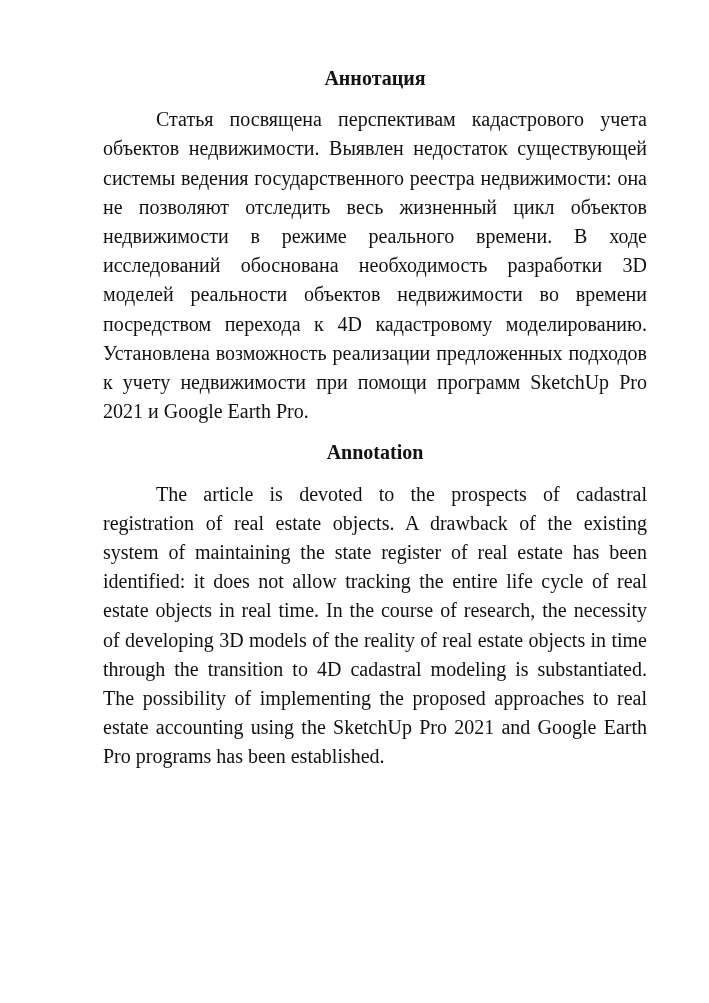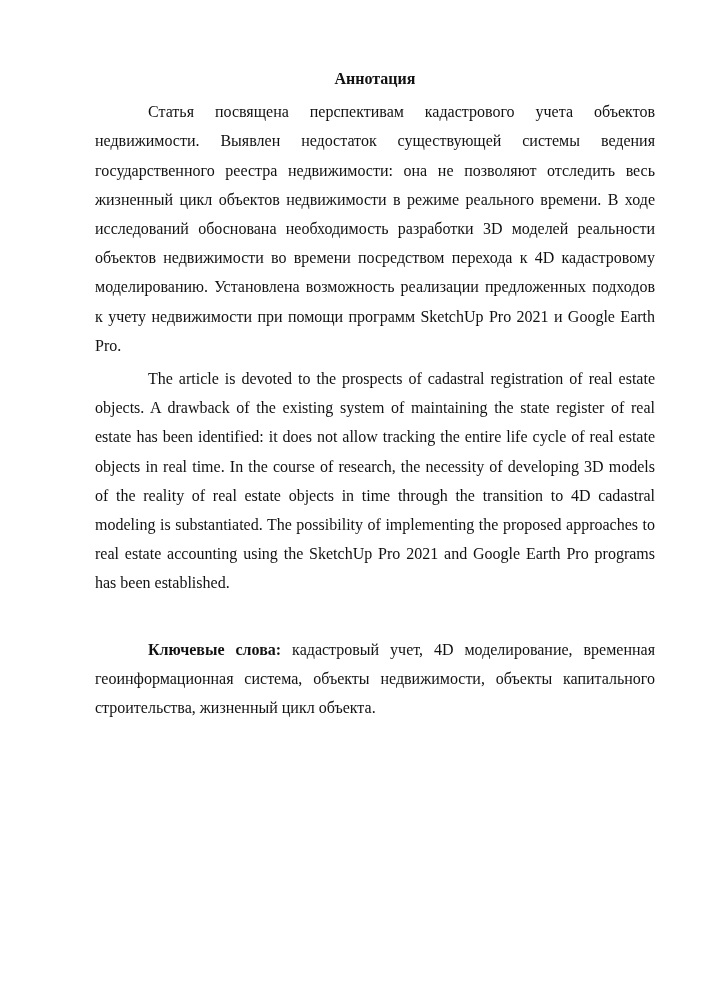--- a/index.html
+++ b/index.html
@@ -13,49 +13,49 @@
       position: relative;
       overflow: hidden;
       font-family: "Liberation Serif", "DejaVu Serif", serif;
       color: #111111;
     }
     .page {
       position: absolute;
       left: 91px;
       top: 64px;
       width: 568px;
-      font-size: 16px;
+      font-size: 20px;
       line-height: 29.2px;
     }
     .heading {
       text-align: center;
       font-weight: bold;
       margin: 0;
     }
     .para {
       text-align: justify;
       text-indent: 53px;
-      margin: 4px;
+      margin: 12px;
     }
     .gap {
       height: 29.2px;
     }
     .bold {
       font-weight: bold;
     }
   </style>
 </head>
 <body>
 
 <div class="page">
   <p class="heading">Аннотация</p>
   <p class="para">Статья посвящена перспективам кадастрового учета объектов недвижимости. Выявлен недостаток существующей системы ведения государственного реестра недвижимости: она не позволяют отследить весь жизненный цикл объектов недвижимости в режиме реального времени. В ходе исследований обоснована необходимость разработки 3D моделей реальности объектов недвижимости во времени посредством перехода к 4D кадастровому моделированию. Установлена возможность реализации предложенных подходов к учету недвижимости при помощи программ SketchUp Pro 2021 и Google Earth Pro.</p>
 
+  <p class="heading">Annotation</p>
   <p class="para">The article is devoted to the prospects of cadastral registration of real estate objects. A drawback of the existing system of maintaining the state register of real estate has been identified: it does not allow tracking the entire life cycle of real estate objects in real time. In the course of research, the necessity of developing 3D models of the reality of real estate objects in time through the transition to 4D cadastral modeling is substantiated. The possibility of implementing the proposed approaches to real estate accounting using the SketchUp Pro 2021 and Google Earth Pro programs has been established.</p>
 
   <div class="gap"></div>
 
-  <p class="para"><span class="bold">Ключевые слова:</span><span> кадастровый учет, 4D моделирование, временная геоинформационная система, объекты недвижимости, объекты капитального строительства, жизненный цикл объекта.</span></p>
 
 
   <div class="gap"></div>
 
 </div>
 
 </body></html>

